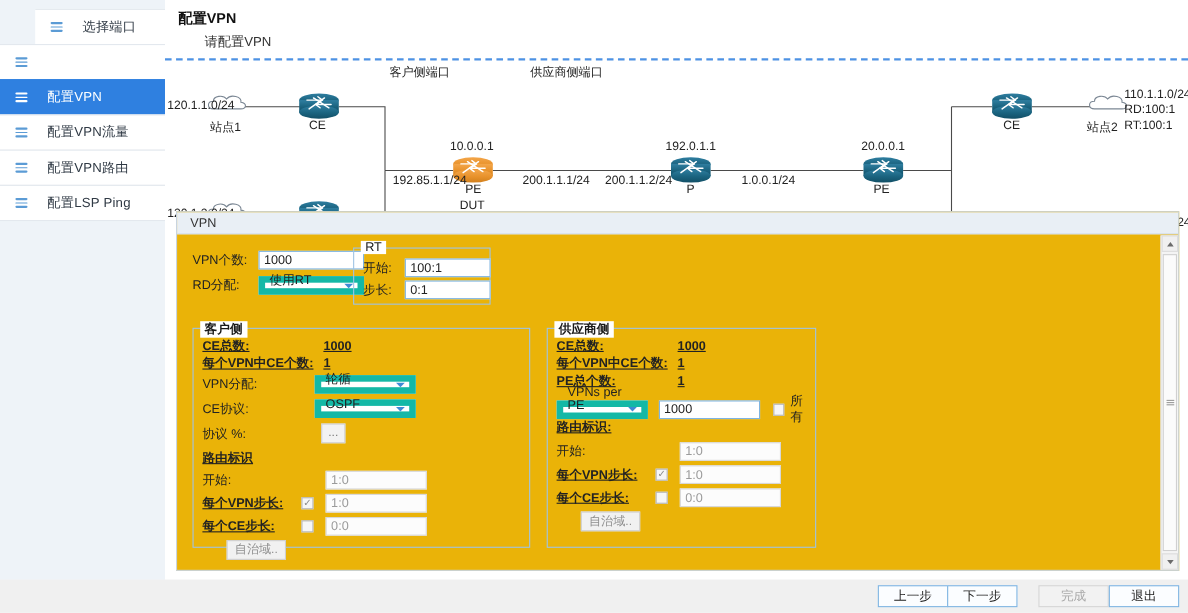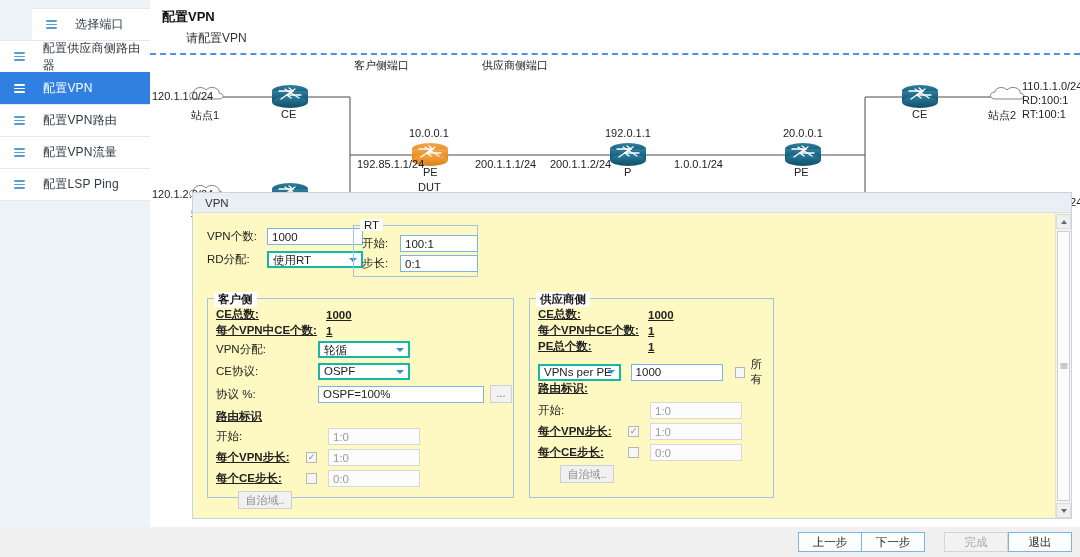--- a/index.html
+++ b/index.html
@@ -53,43 +53,43 @@
   }
 
   
   #diagram { position:relative; height:185px; }
   #diagram svg { position:absolute; left:0; top:0; }
   .dg-text { position:absolute; font-size:11px; color:#222; white-space:nowrap; }
 
   
   #panel {
     position:absolute; left:10px; right:8px; top:192px; bottom:8px;
-    border:1px solid #c8d4e0; background:#fef9c3;margin-left:32px;
+    border:1px solid #c8d4e0; background:#eab308;
   }
   #panel-head {
     height:20px; background:#e9eff5; border-bottom:1px solid #d6e0ea;
     display:flex; align-items:center; padding-left:12px;
     font-size:11.5px; color:#333;
   }
   #panel-body { position:absolute; left:0; right:16px; top:21px; bottom:0; overflow:hidden; padding:10px 0 0 8px; }
 
   .row { display:flex; align-items:center; margin-bottom:6px; }
   .lbl { font-size:11.5px; color:#222; }
   .lbl.bold { font-weight:bold;text-decoration:underline; }
 
   input.txt {
     border:1px solid #7eb4e2; background:#fff; height:17px; font-size:11.5px;
     padding:0 4px; color:#222; outline:none;
     font-family:"Liberation Sans","DejaVu Sans",sans-serif;
   }
   input.txt.dis { border:1px solid #d8d8d8; background:#fcfcfc; color:#9b9b9b; }
 
   .sel {
-    position:relative; border:2px solid #14b8a6; background:#fff; height:17px;
-    font-size:11.5px; color:#222; display:flex; align-items:flex-start; padding:0 4px;
+    position:relative; border:6px solid #14b8a6; background:#fff; height:17px;
+    font-size:11.5px; color:#222; display:flex; align-items:flex-end; padding:0 4px;
   }
   .sel .arw {
     position:absolute; right:4px; top:50%; margin-top:-2px;
     width:0;height:0;border-left:4px solid transparent;border-right:4px solid transparent;
     border-top:4px solid #3f8ad4;
   }
 
   .fieldset {
     position:absolute; border:1px solid #9fc4e4;
   }
@@ -141,45 +141,44 @@
         <i></i>
       </span>
     <span class="side-label">选择端口</span>
   </div>
   <div class="side-item">
     <span class="burger">
         <i></i>
         <i></i>
         <i></i>
       </span>
-    <span class="side-label">配置供应商侧路由器</span>
   </div>
   <div class="side-item active">
     <span class="burger">
         <i></i>
         <i></i>
         <i></i>
       </span>
     <span class="side-label">配置VPN</span>
   </div>
   <div class="side-item">
     <span class="burger">
         <i></i>
         <i></i>
         <i></i>
       </span>
+    <span class="side-label">配置VPN流量</span>
+  </div>
+  <div class="side-item">
+    <span class="burger">
+        <i></i>
+        <i></i>
+        <i></i>
+      </span>
     <span class="side-label">配置VPN路由</span>
-  </div>
-  <div class="side-item">
-    <span class="burger">
-        <i></i>
-        <i></i>
-        <i></i>
-      </span>
-    <span class="side-label">配置VPN流量</span>
   </div>
   <div class="side-item">
     <span class="burger">
         <i></i>
         <i></i>
         <i></i>
       </span>
     <span class="side-label">配置LSP Ping</span>
   </div>
 </div>
@@ -381,21 +380,20 @@
           <div class="row" style="position:absolute; left:8px; top:64px;">
             <span class="lbl" style="width:102px;">CE协议:</span>
             <div class="sel" style="width:92px;">
               <span>OSPF</span>
               <span class="arw"></span>
             </div>
           </div>
 
           <div class="row" style="position:absolute; left:8px; top:86px;">
             <span class="lbl" style="width:102px;">协议 %:</span>
-            <input class="txt" style="width: 166px;" value="OSPF=100%">
             <div class="btn-ell" style="margin-left:6px;">...</div>
           </div>
 
           <div class="row" style="position:absolute; left:8px; top:110px;">
             <span class="lbl bold">路由标识</span>
           </div>
 
           <div class="row" style="position:absolute; left:8px; top:129px;">
             <span class="lbl" style="width:90px;">开始:</span>
             <span style="width:22px;"></span>

